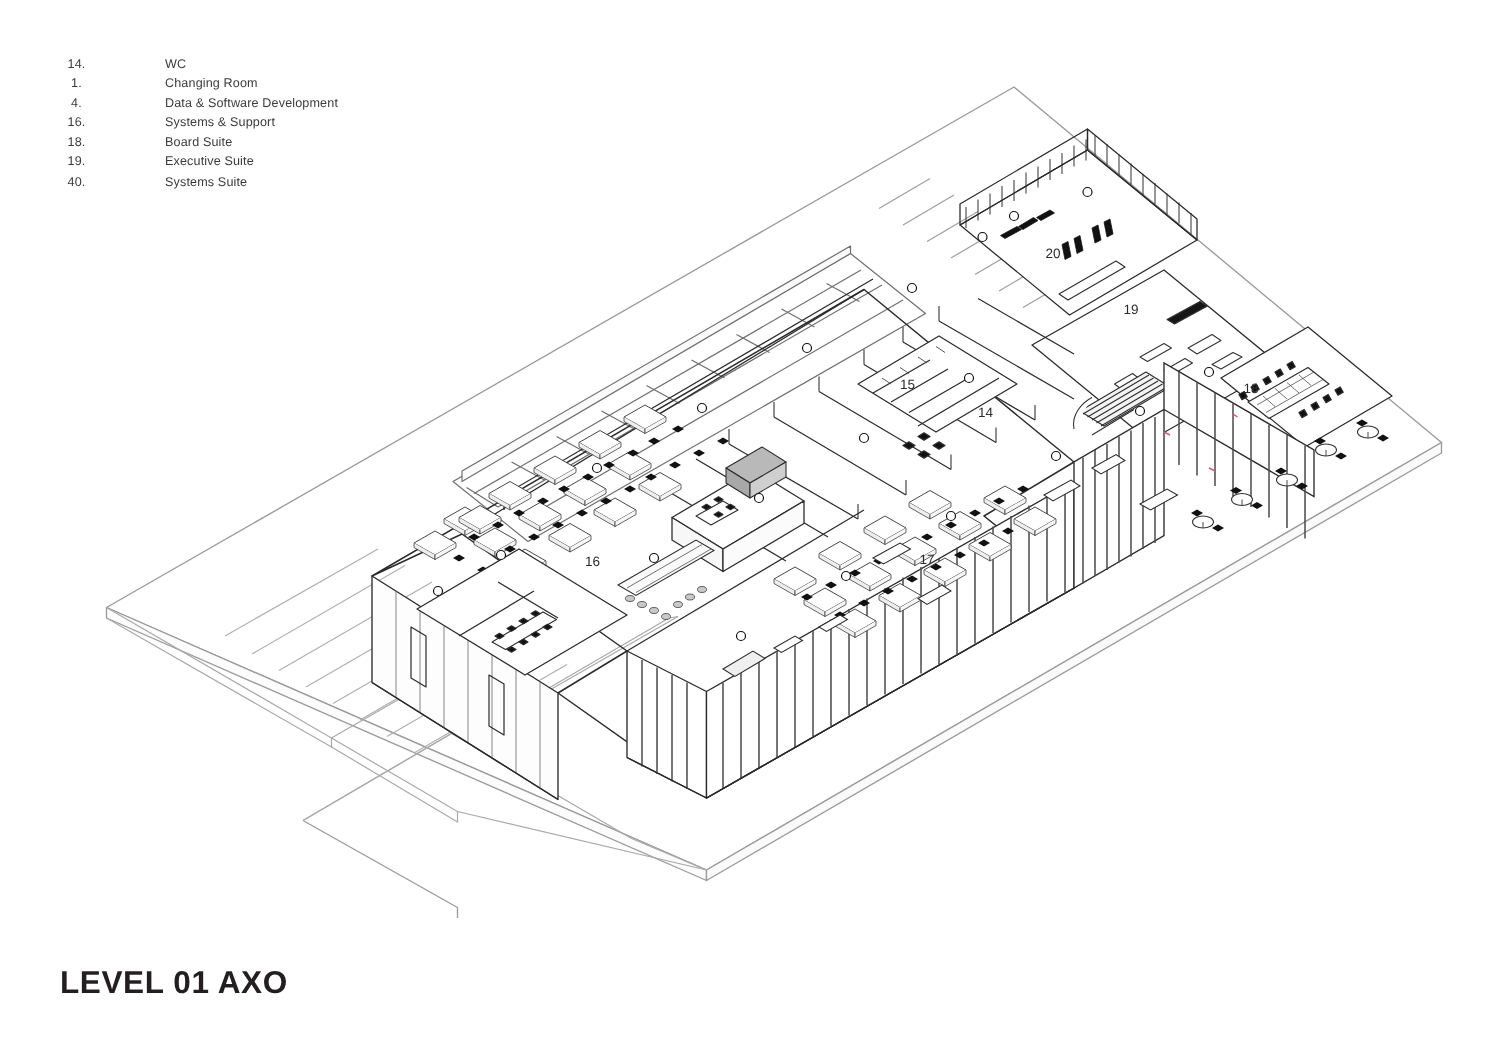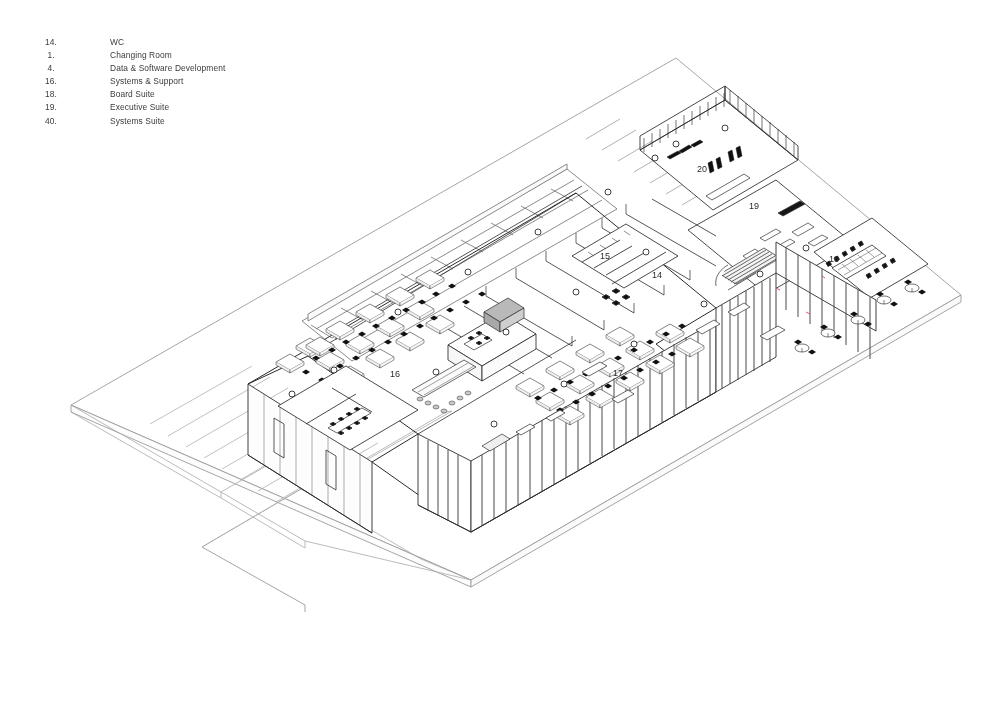--- a/index.html
+++ b/index.html
@@ -603,14 +603,15 @@
         <text class="lbl" x="818" y="262" text-anchor="middle">18</text>
         <text class="lbl" x="589" y="259" text-anchor="middle">15</text>
         <text class="lbl" x="641" y="278" text-anchor="middle">14</text>
         <text class="lbl" x="379" y="377" text-anchor="middle">16</text>
         <text class="lbl" x="602" y="376" text-anchor="middle">17</text>
       </g>
 
     </svg>
   </div>
 
+  <div class="title">LEVEL 01 AXO</div>
 
 </div>
 
 </body></html>

